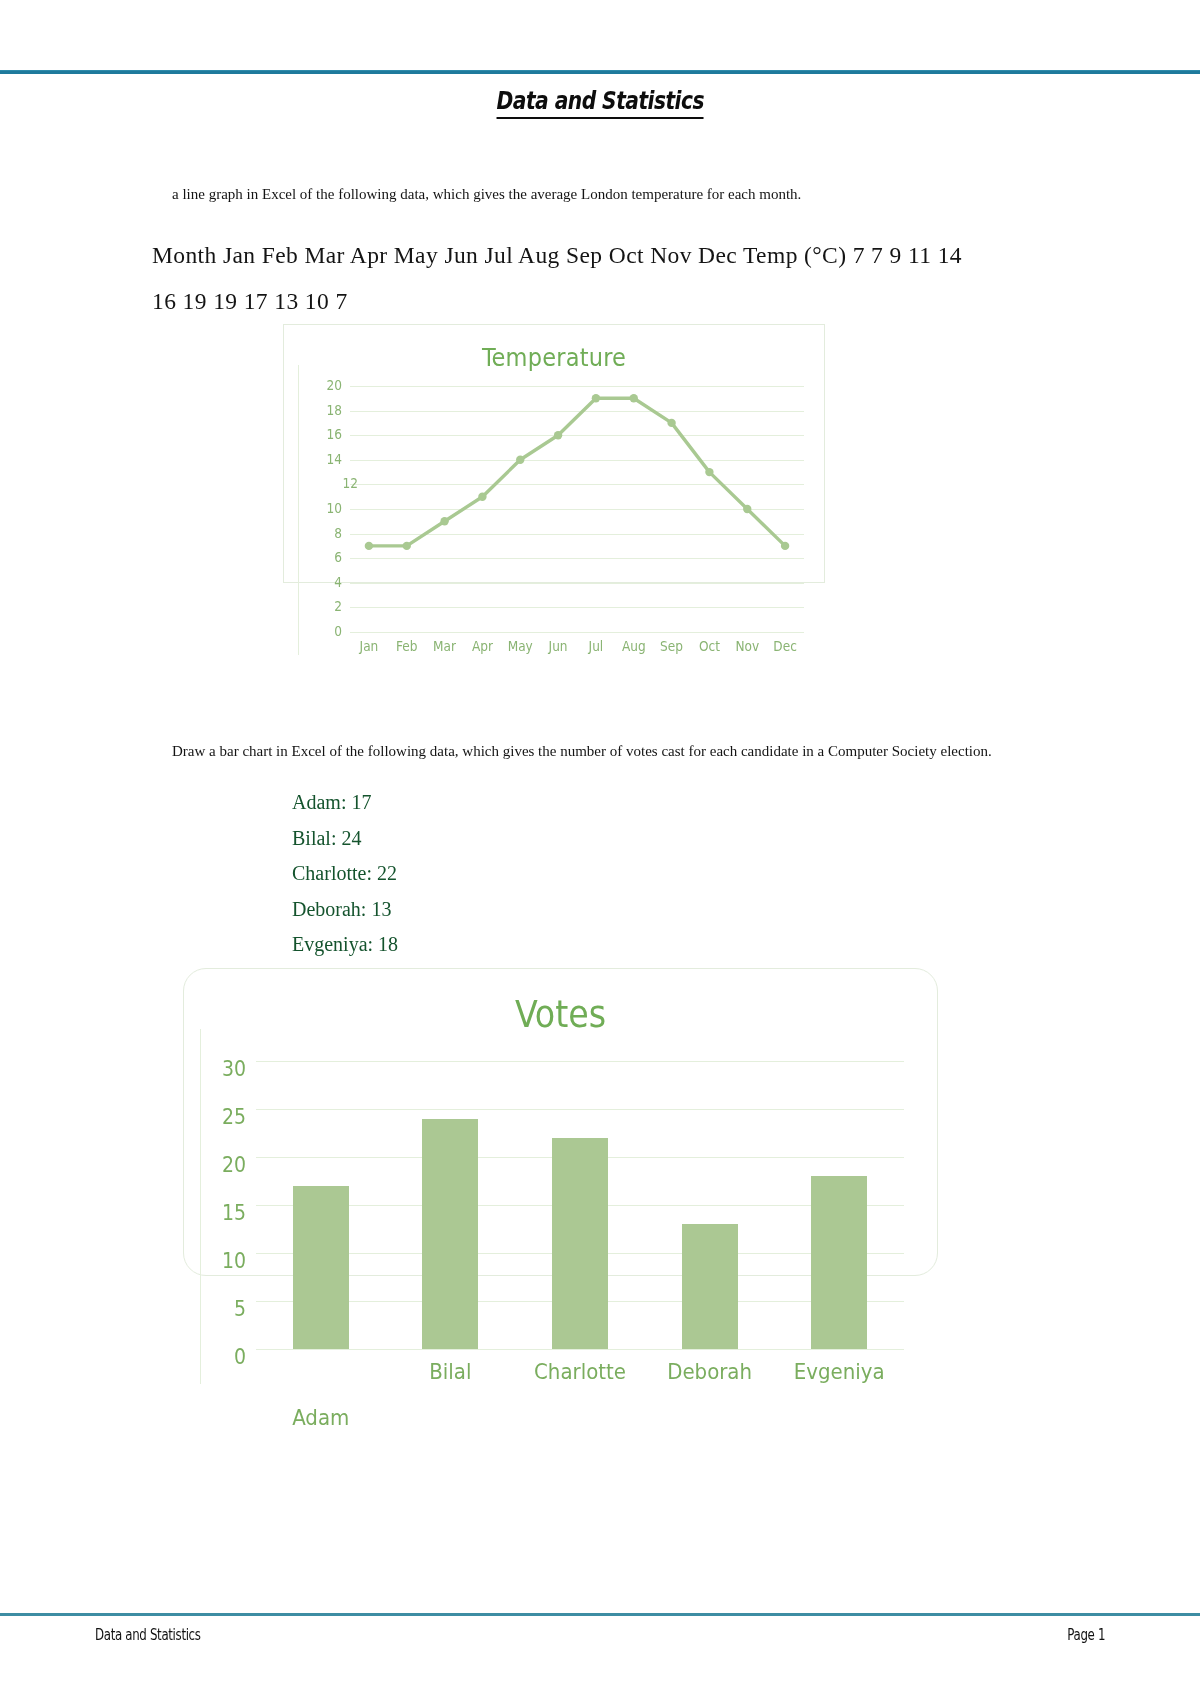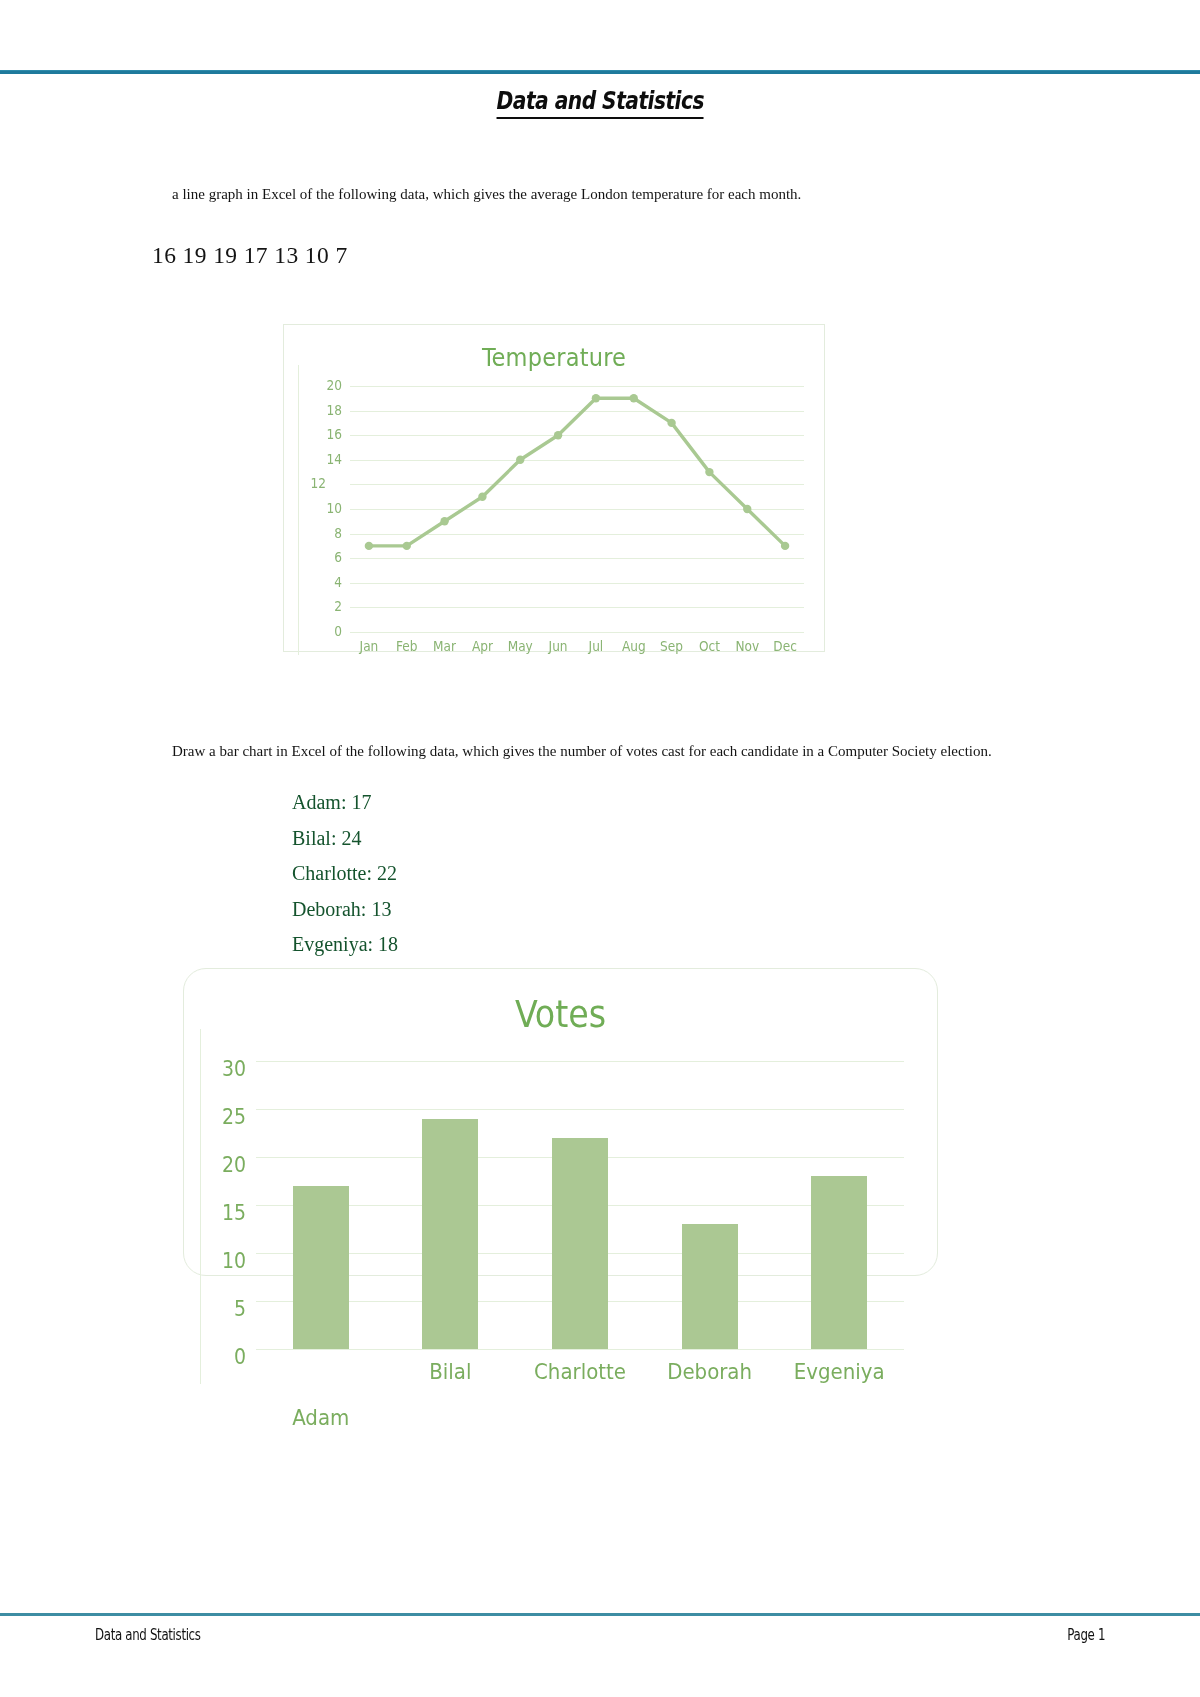--- a/index.html
+++ b/index.html
@@ -138,21 +138,21 @@
   .axis-spine {
     position: absolute;
     background: #e4efdc;
   }
 
   
   #line-chart {
     left: 283px;
     top: 324px;
     width: 542px;
-    height: 328px;
+    height: 259px;
   }
   #line-chart .chart-title {
     top: 18px;
     font-size: 25px;
     letter-spacing: 0.2px;
   }
   #line-chart .ytick {
     font-size: 13.5px;
     text-align: right;
     width: 34px;
@@ -199,36 +199,37 @@
 
 <div class="header-rule"></div>
 
 <div class="doc-title">
   <span>Data and Statistics</span>
 </div>
 
 <p class="para p-intro">a line graph in Excel of the following data, which gives the average London temperature for each month.</p>
 
 <div class="table-line">
+  <span>Month  Jan  Feb  Mar  Apr  May  Jun  Jul  Aug  Sep  Oct  Nov  Dec  Temp (°C)  7  7  9  11  14</span>
   <span class="row2">16  19  19  17  13  10  7</span>
 </div>
 
 <div class="chart" id="line-chart">
   <div class="chart-title">Temperature</div>
   <div id="line-chart-ticks">
       <div class="gridline" style="left: 66px; width: 454px; top: 61px;"></div>
       <div class="axis-label ytick" style="left: 24px; top: 52px;">20</div>
       <div class="gridline" style="left: 66px; width: 454px; top: 86px;"></div>
       <div class="axis-label ytick" style="left: 24px; top: 76.6px;">18</div>
       <div class="gridline" style="left: 66px; width: 454px; top: 110px;"></div>
       <div class="axis-label ytick" style="left: 24px; top: 101.2px;">16</div>
       <div class="gridline" style="left: 66px; width: 454px; top: 135px;"></div>
       <div class="axis-label ytick" style="left: 24px; top: 125.8px;">14</div>
       <div class="gridline" style="left: 66px; width: 454px; top: 159px;"></div>
-      <div class="axis-label ytick" style="left: 8px; top: 150.4px;">12</div>
+      <div class="axis-label ytick" style="left: 40px; top: 150.4px;">12</div>
       <div class="gridline" style="left: 66px; width: 454px; top: 184px;"></div>
       <div class="axis-label ytick" style="left: 24px; top: 175px;">10</div>
       <div class="gridline" style="left: 66px; width: 454px; top: 209px;"></div>
       <div class="axis-label ytick" style="left: 24px; top: 199.6px;">8</div>
       <div class="gridline" style="left: 66px; width: 454px; top: 233px;"></div>
       <div class="axis-label ytick" style="left: 24px; top: 224.2px;">6</div>
       <div class="gridline" style="left: 66px; width: 454px; top: 258px;"></div>
       <div class="axis-label ytick" style="left: 24px; top: 248.8px;">4</div>
       <div class="gridline" style="left: 66px; width: 454px; top: 282px;"></div>
       <div class="axis-label ytick" style="left: 24px; top: 273.4px;">2</div>

